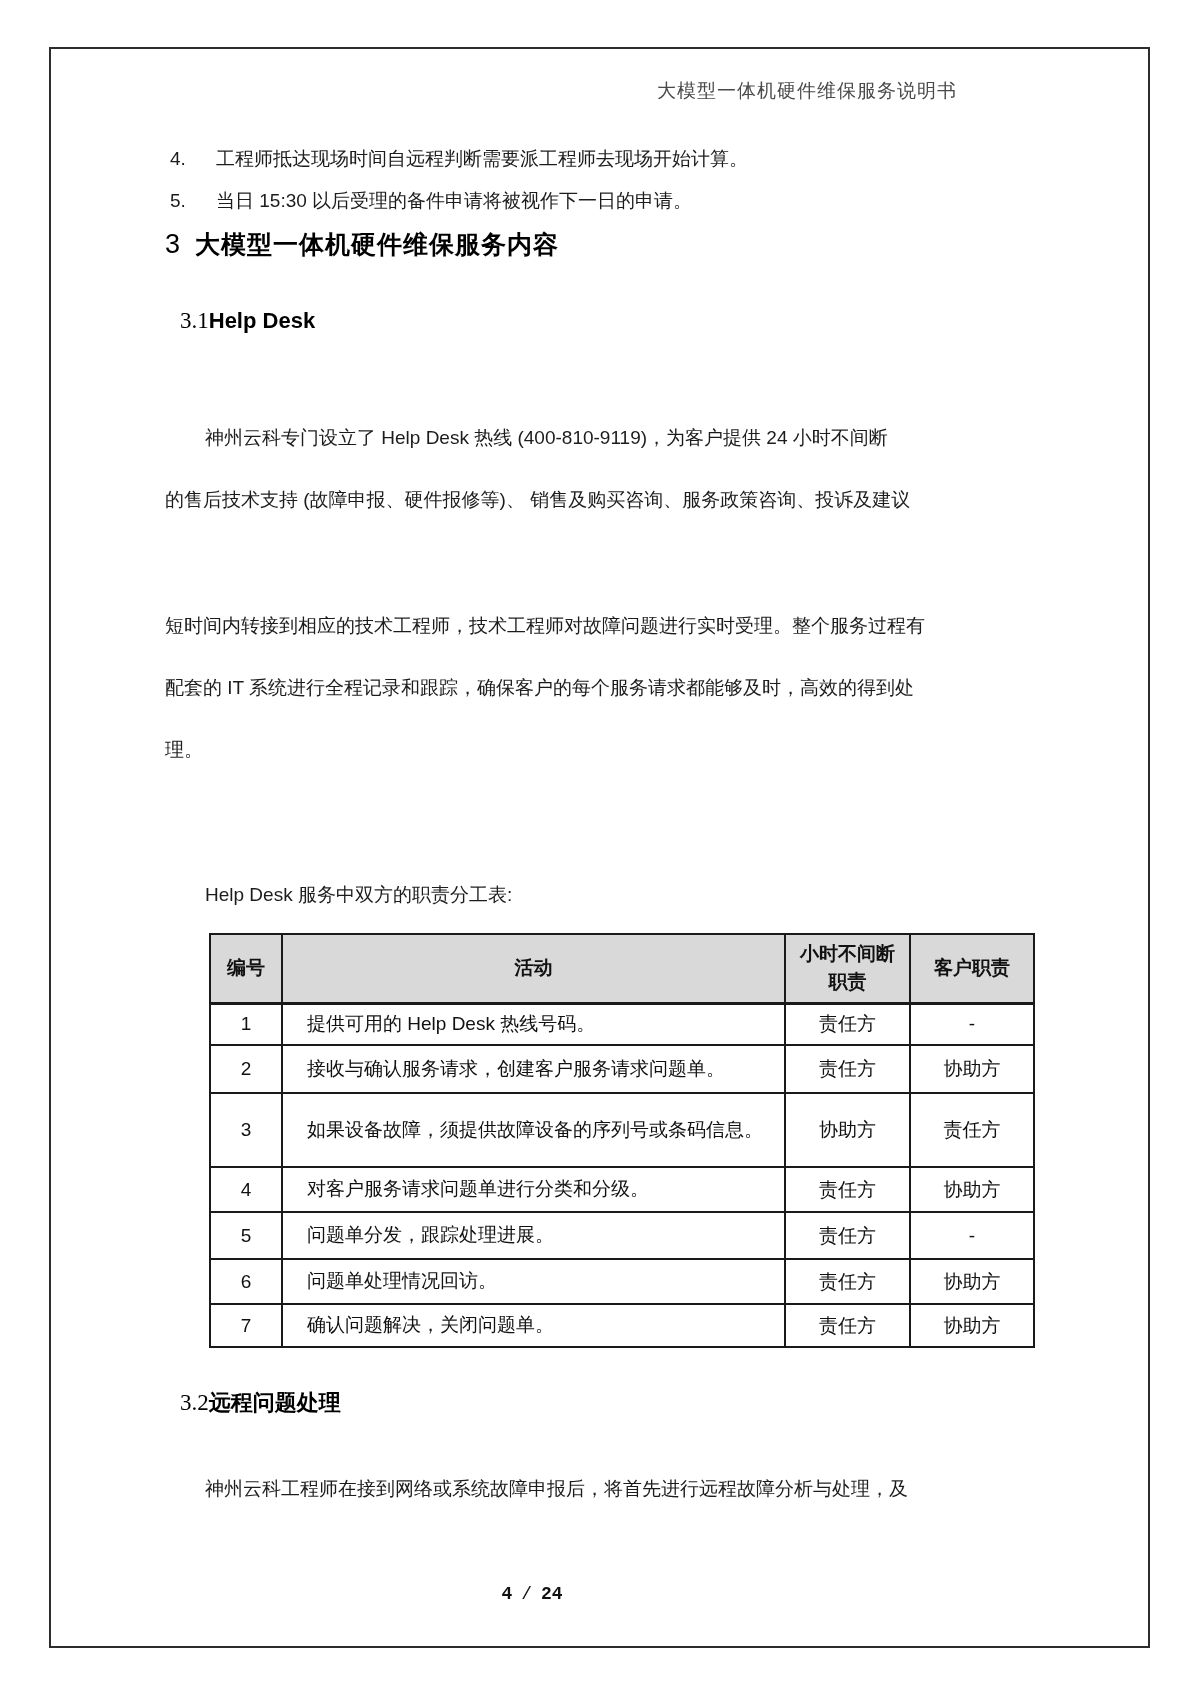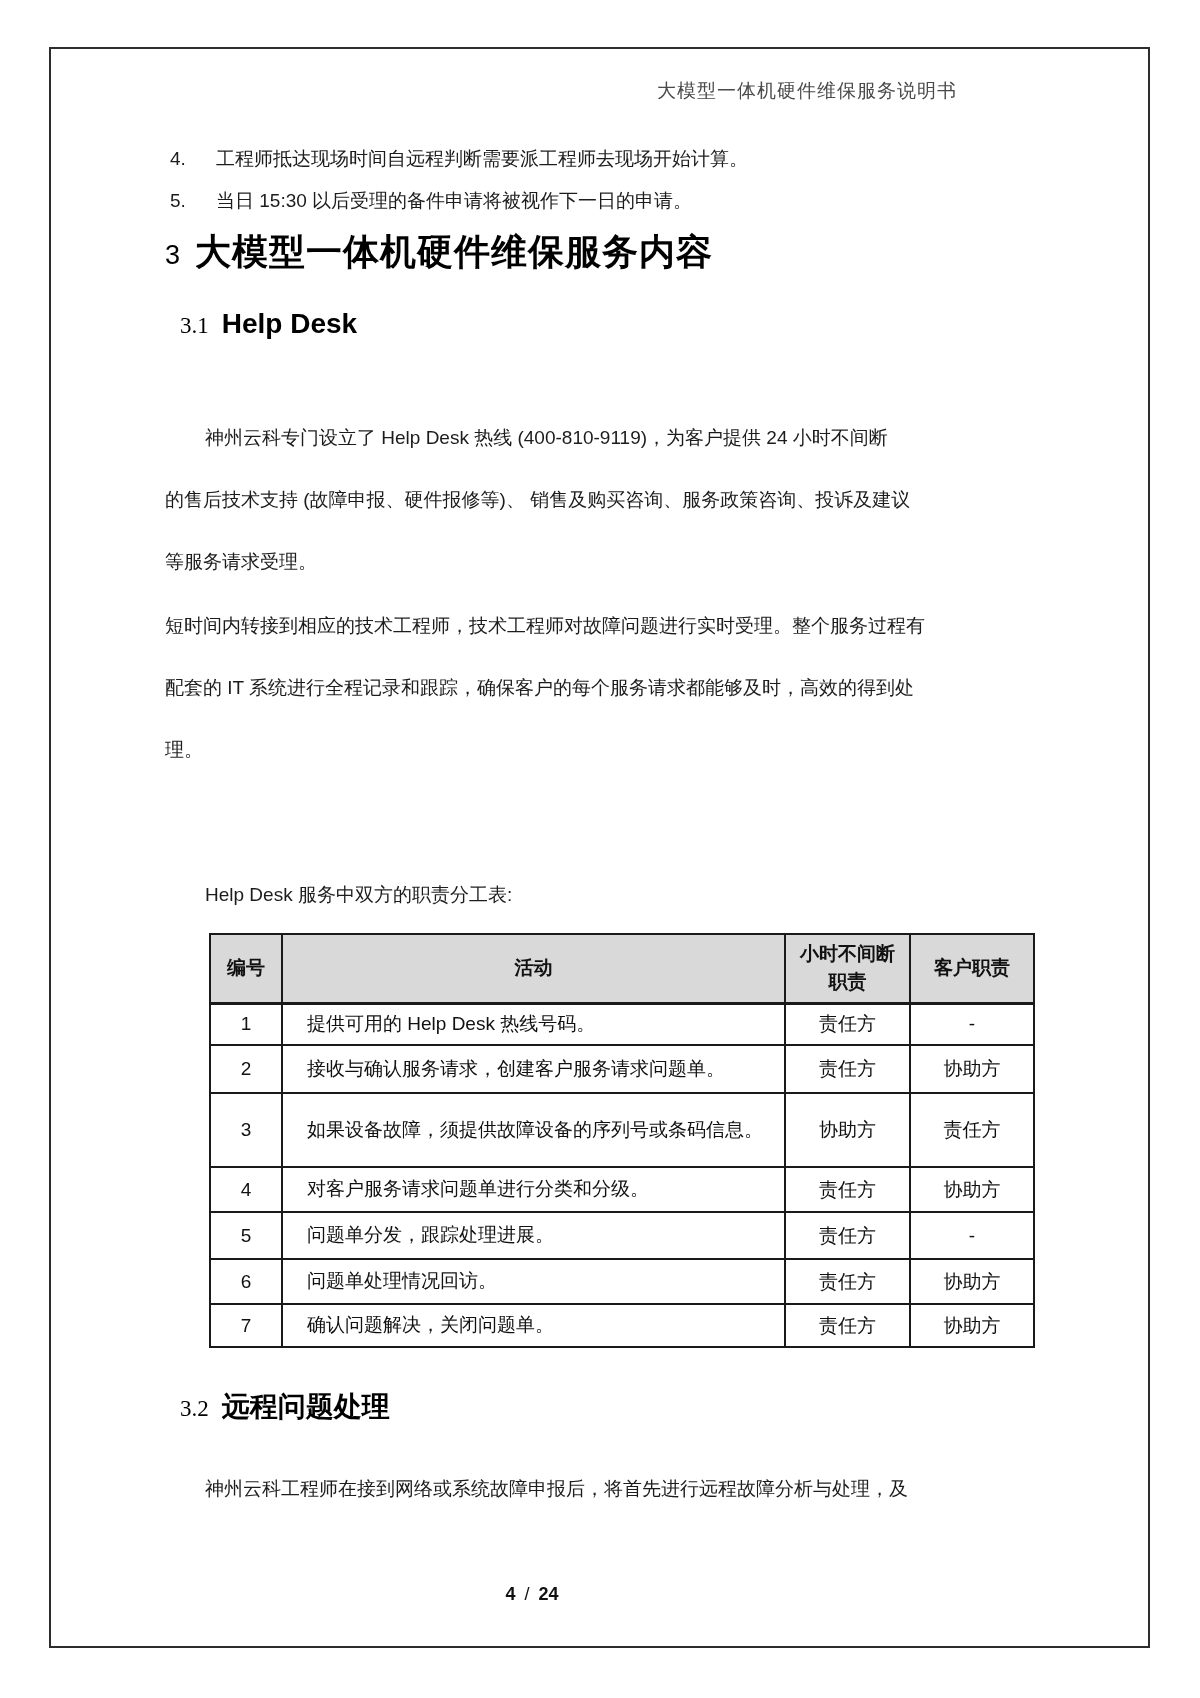--- a/index.html
+++ b/index.html
@@ -25,32 +25,32 @@
   }
   .list-item .li-num { width:22px; flex:none; }
   .list-item .li-text { margin-left:24px; white-space:nowrap; }
   .li4 { top:146px; }
   .li5 { top:188px; }
   .h1 {
     position:absolute; top:228px; left:165px;
     display:flex; align-items:baseline; color:#000;
   }
   .h1-num { font-size:27px; font-weight:400; }
-  .h1-text { font-size:36px; font-weight:700; margin-left:15px; letter-spacing:1px; }
+  .h1-text { font-size:25px; font-weight:700; margin-left:15px; letter-spacing:1px; }
   .h2 {
     position:absolute; left:180px;
     display:flex; align-items:baseline; color:#000;text-align:center;
   }
   .h2-helpdesk { top:308px; }
   .h2-remote { top:1388px; }
   .h2-num {
     font-family:"Liberation Serif","DejaVu Serif",serif;
     font-size:23px; font-weight:400;
   }
-  .h2-text { font-size:28px; font-weight:700; margin-left:13px; }
+  .h2-text { font-size:22px; font-weight:700; margin-left:0; }
   .body-block { position:absolute; left:165px; right:245px; font-size:19px; }
   .bodyline { height:62px; line-height:62px; white-space:nowrap; }
   .indent { text-indent:40px; }
   .p1 { top:407px; }
   .p2 { top:595px; }
   .table-intro { top:864px; }
   .remote-para { top:1458px; }
   table.resp {
     position:absolute; left:193px; top:933px; width:824px;
     border-collapse:collapse; table-layout:fixed;
@@ -74,21 +74,21 @@
   .resp tbody tr:nth-child(1){ height:42px; }
   .resp tbody tr:nth-child(2){ height:48px; }
   .resp tbody tr:nth-child(3){ height:74px; }
   .resp tbody tr:nth-child(4){ height:45px; }
   .resp tbody tr:nth-child(5){ height:47px; }
   .resp tbody tr:nth-child(6){ height:45px; }
   .resp tbody tr:nth-child(7){ height:43px; }
   .footer {
     position:absolute; top:1584px; left:0; width:1064px;
     text-align:center;
-    font-family:Liberation Sans, sans-serif;
+    font-family:Liberation Mono, monospace;
     font-size:18px; font-weight:700; color:#111;
   }
   .footer .sep { margin:0 9px; font-weight:400; }
 </style>
 </head>
 <body>
 
 <div class="page-border"></div>
 
 <div class="doc-header">大模型一体机硬件维保服务说明书</div>
@@ -108,21 +108,20 @@
 </div>
 
 <div class="h2 h2-helpdesk">
   <span class="h2-num">3.1</span>
   <span class="h2-text">Help Desk</span>
 </div>
 
 <div class="body-block p1">
   <div class="bodyline indent">神州云科专门设立了 Help Desk 热线 (400-810-9119)，为客户提供 24 小时不间断</div>
   <div class="bodyline">的售后技术支持 (故障申报、硬件报修等)、 销售及购买咨询、服务政策咨询、投诉及建议</div>
-  <div class="bodyline">等服务请求受理。</div>
 </div>
 
 <div class="body-block p2">
   <div class="bodyline">短时间内转接到相应的技术工程师，技术工程师对故障问题进行实时受理。整个服务过程有</div>
   <div class="bodyline">配套的 IT 系统进行全程记录和跟踪，确保客户的每个服务请求都能够及时，高效的得到处</div>
   <div class="bodyline">理。</div>
 </div>
 
 <div class="body-block table-intro">
   <div class="bodyline indent">Help Desk 服务中双方的职责分工表:</div>

